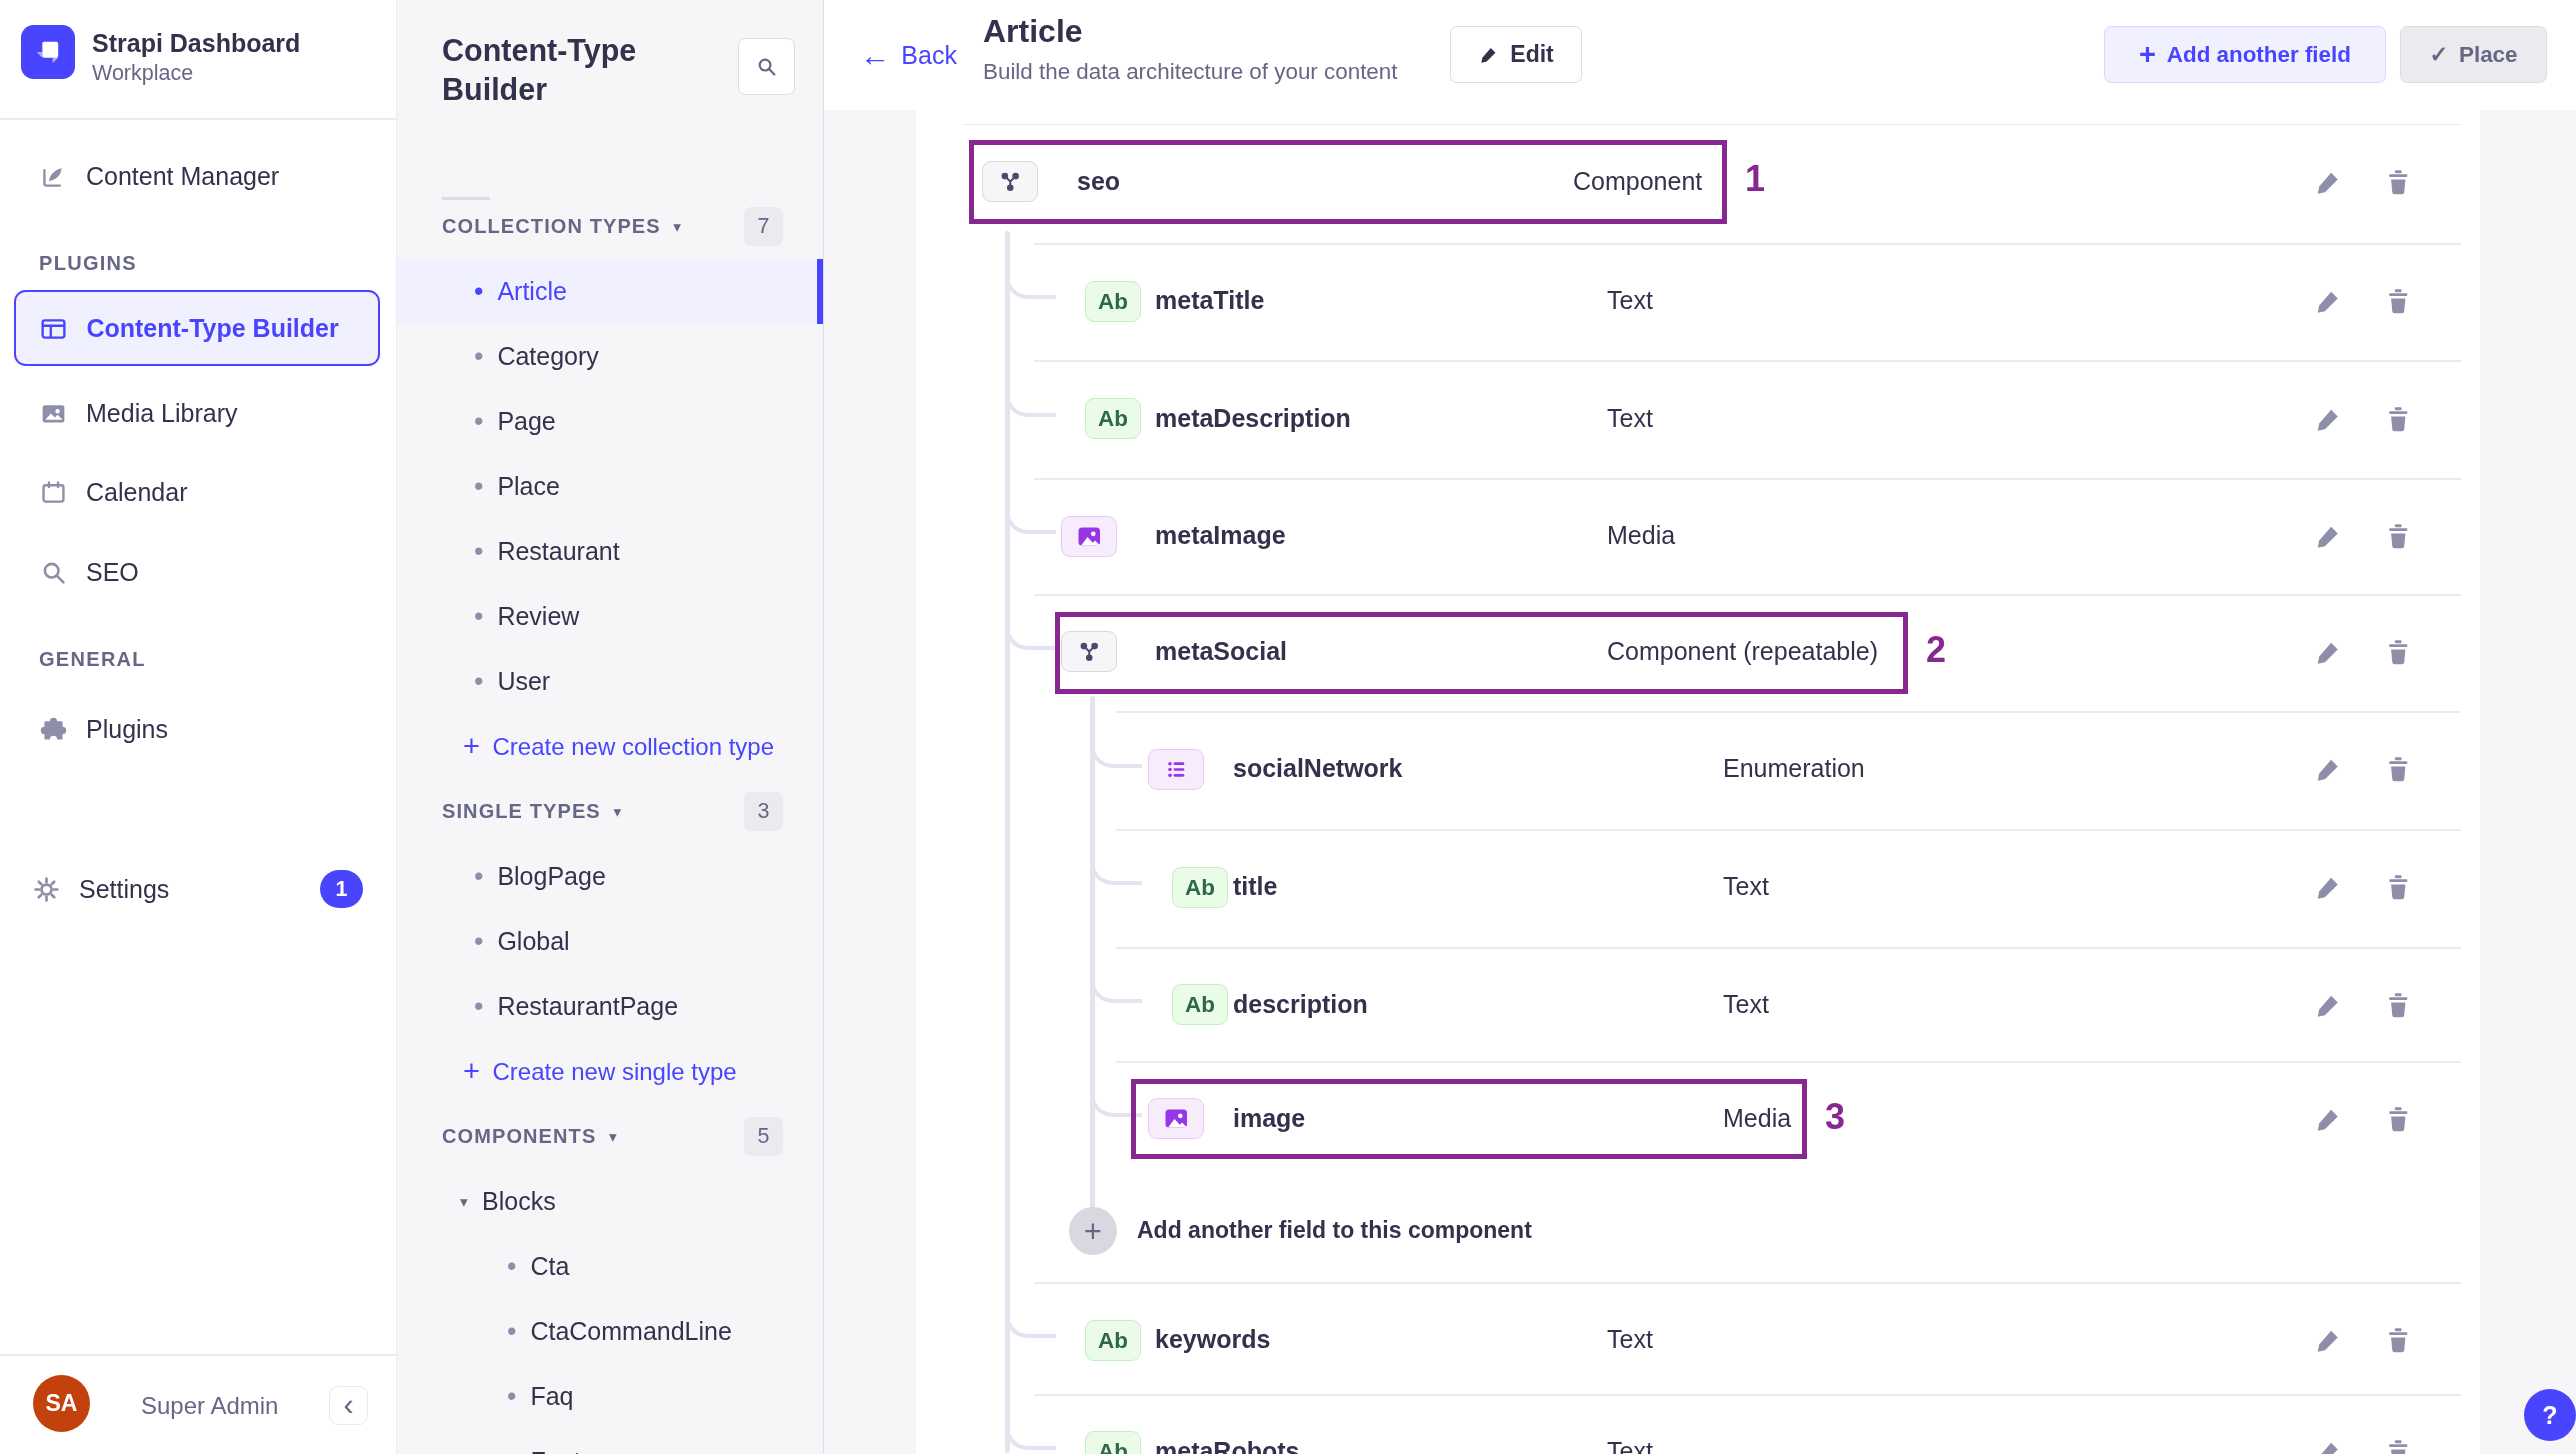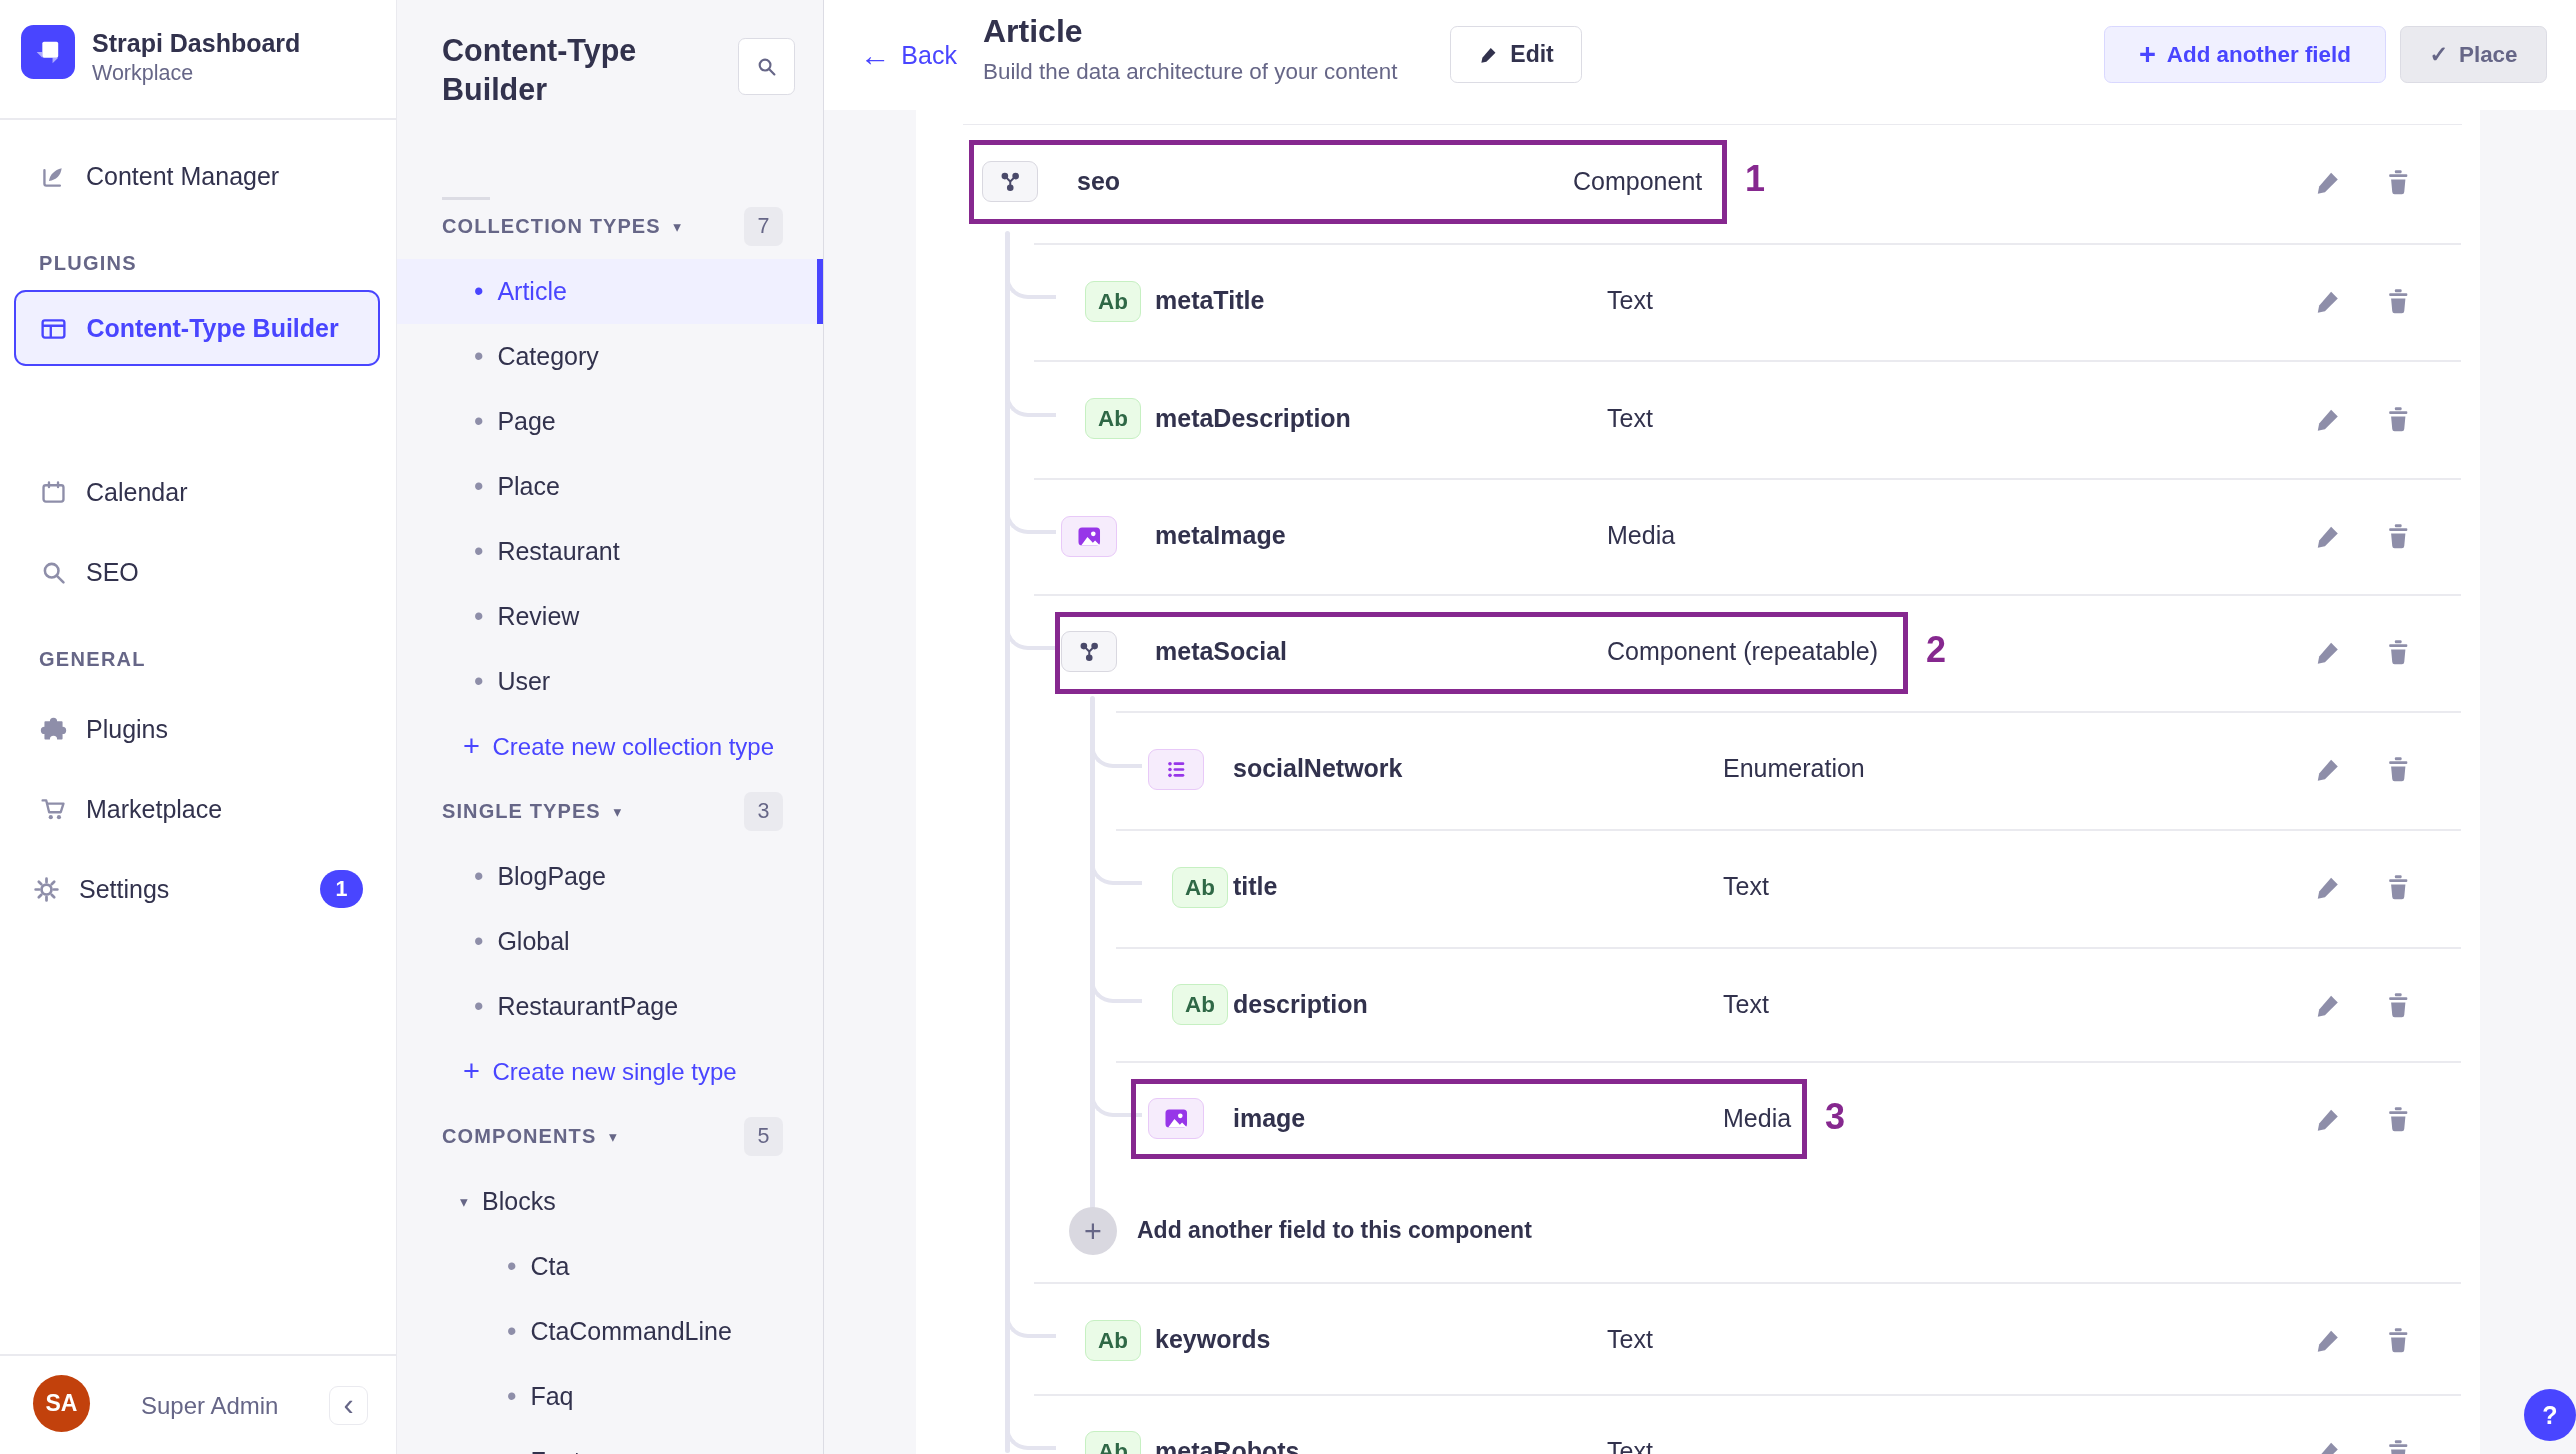--- a/index.html
+++ b/index.html
@@ -103,20 +103,28 @@
     <div class="sb-label" style="top:252px;">PLUGINS</div>
 
     <div class="sb-selected" style="top:290px;">
       <svg width="29" height="29" viewBox="0 0 32 32">
         <rect x="4" y="7" width="24" height="19" rx="2.5" fill="none" stroke="#4945ff" stroke-width="2.6"></rect>
         <path d="M4 13h24M13 13v13" fill="none" stroke="#4945ff" stroke-width="2.6"></path>
       </svg>
       <span>Content-Type Builder</span>
     </div>
 
+    <div class="sb-row" style="top:377px;">
+      <svg width="29" height="29" viewBox="0 0 32 32">
+        <rect x="4" y="7" width="24" height="19" rx="2.5" fill="#8e8ea9"></rect>
+        <circle cx="20.5" cy="13.5" r="2.4" fill="#fff"></circle>
+        <path d="M7 23l6-7 4.5 4.5 3-3L26 23z" fill="#fff"></path>
+      </svg>
+      <span>Media Library</span>
+    </div>
 
     <div class="sb-row" style="top:456px;">
       <svg width="29" height="29" viewBox="0 0 32 32">
         <rect x="5" y="8" width="22" height="18" rx="2.5" fill="none" stroke="#8e8ea9" stroke-width="2.6"></rect>
         <path d="M11 5v5M21 5v5" stroke="#8e8ea9" stroke-width="2.6" stroke-linecap="round"></path>
       </svg>
       <span>Calendar</span>
     </div>
 
     <div class="sb-row" style="top:536px;">
@@ -129,28 +137,20 @@
 
     <div class="sb-label" style="top:648px;">GENERAL</div>
 
     <div class="sb-row" style="top:693px;">
       <svg width="29" height="29" viewBox="0 0 32 32">
         <path d="M12 7a4 4 0 0 1 8 0h5a1 1 0 0 1 1 1v5a4 4 0 0 1 0 8v5a1 1 0 0 1-1 1h-5a4 4 0 0 0-8 0H7a1 1 0 0 1-1-1v-5a4 4 0 0 1 0-8V8a1 1 0 0 1 1-1z" fill="#8e8ea9"></path>
       </svg>
       <span>Plugins</span>
     </div>
 
-    <div class="sb-row" style="top:773px;">
-      <svg width="29" height="29" viewBox="0 0 32 32">
-        <path d="M4 6h4l3.2 13H24l3-9.5H10" fill="none" stroke="#8e8ea9" stroke-width="2.6" stroke-linecap="round" stroke-linejoin="round"></path>
-        <circle cx="13" cy="24.5" r="2.3" fill="#8e8ea9"></circle>
-        <circle cx="22" cy="24.5" r="2.3" fill="#8e8ea9"></circle>
-      </svg>
-      <span>Marketplace</span>
-    </div>
 
     <div class="sb-row" style="top:853px;padding-left:32px;">
       <svg width="29" height="29" viewBox="0 0 32 32">
         <g stroke="#8e8ea9" stroke-width="3" stroke-linecap="round">
           <path d="M16 4v4M16 24v4M4 16h4M24 16h4M7.5 7.5l2.8 2.8M21.7 21.7l2.8 2.8M24.5 7.5l-2.8 2.8M10.3 21.7l-2.8 2.8"></path>
         </g>
         <circle cx="16" cy="16" r="5.5" fill="none" stroke="#8e8ea9" stroke-width="3"></circle>
       </svg>
       <span>Settings</span>
     </div>

